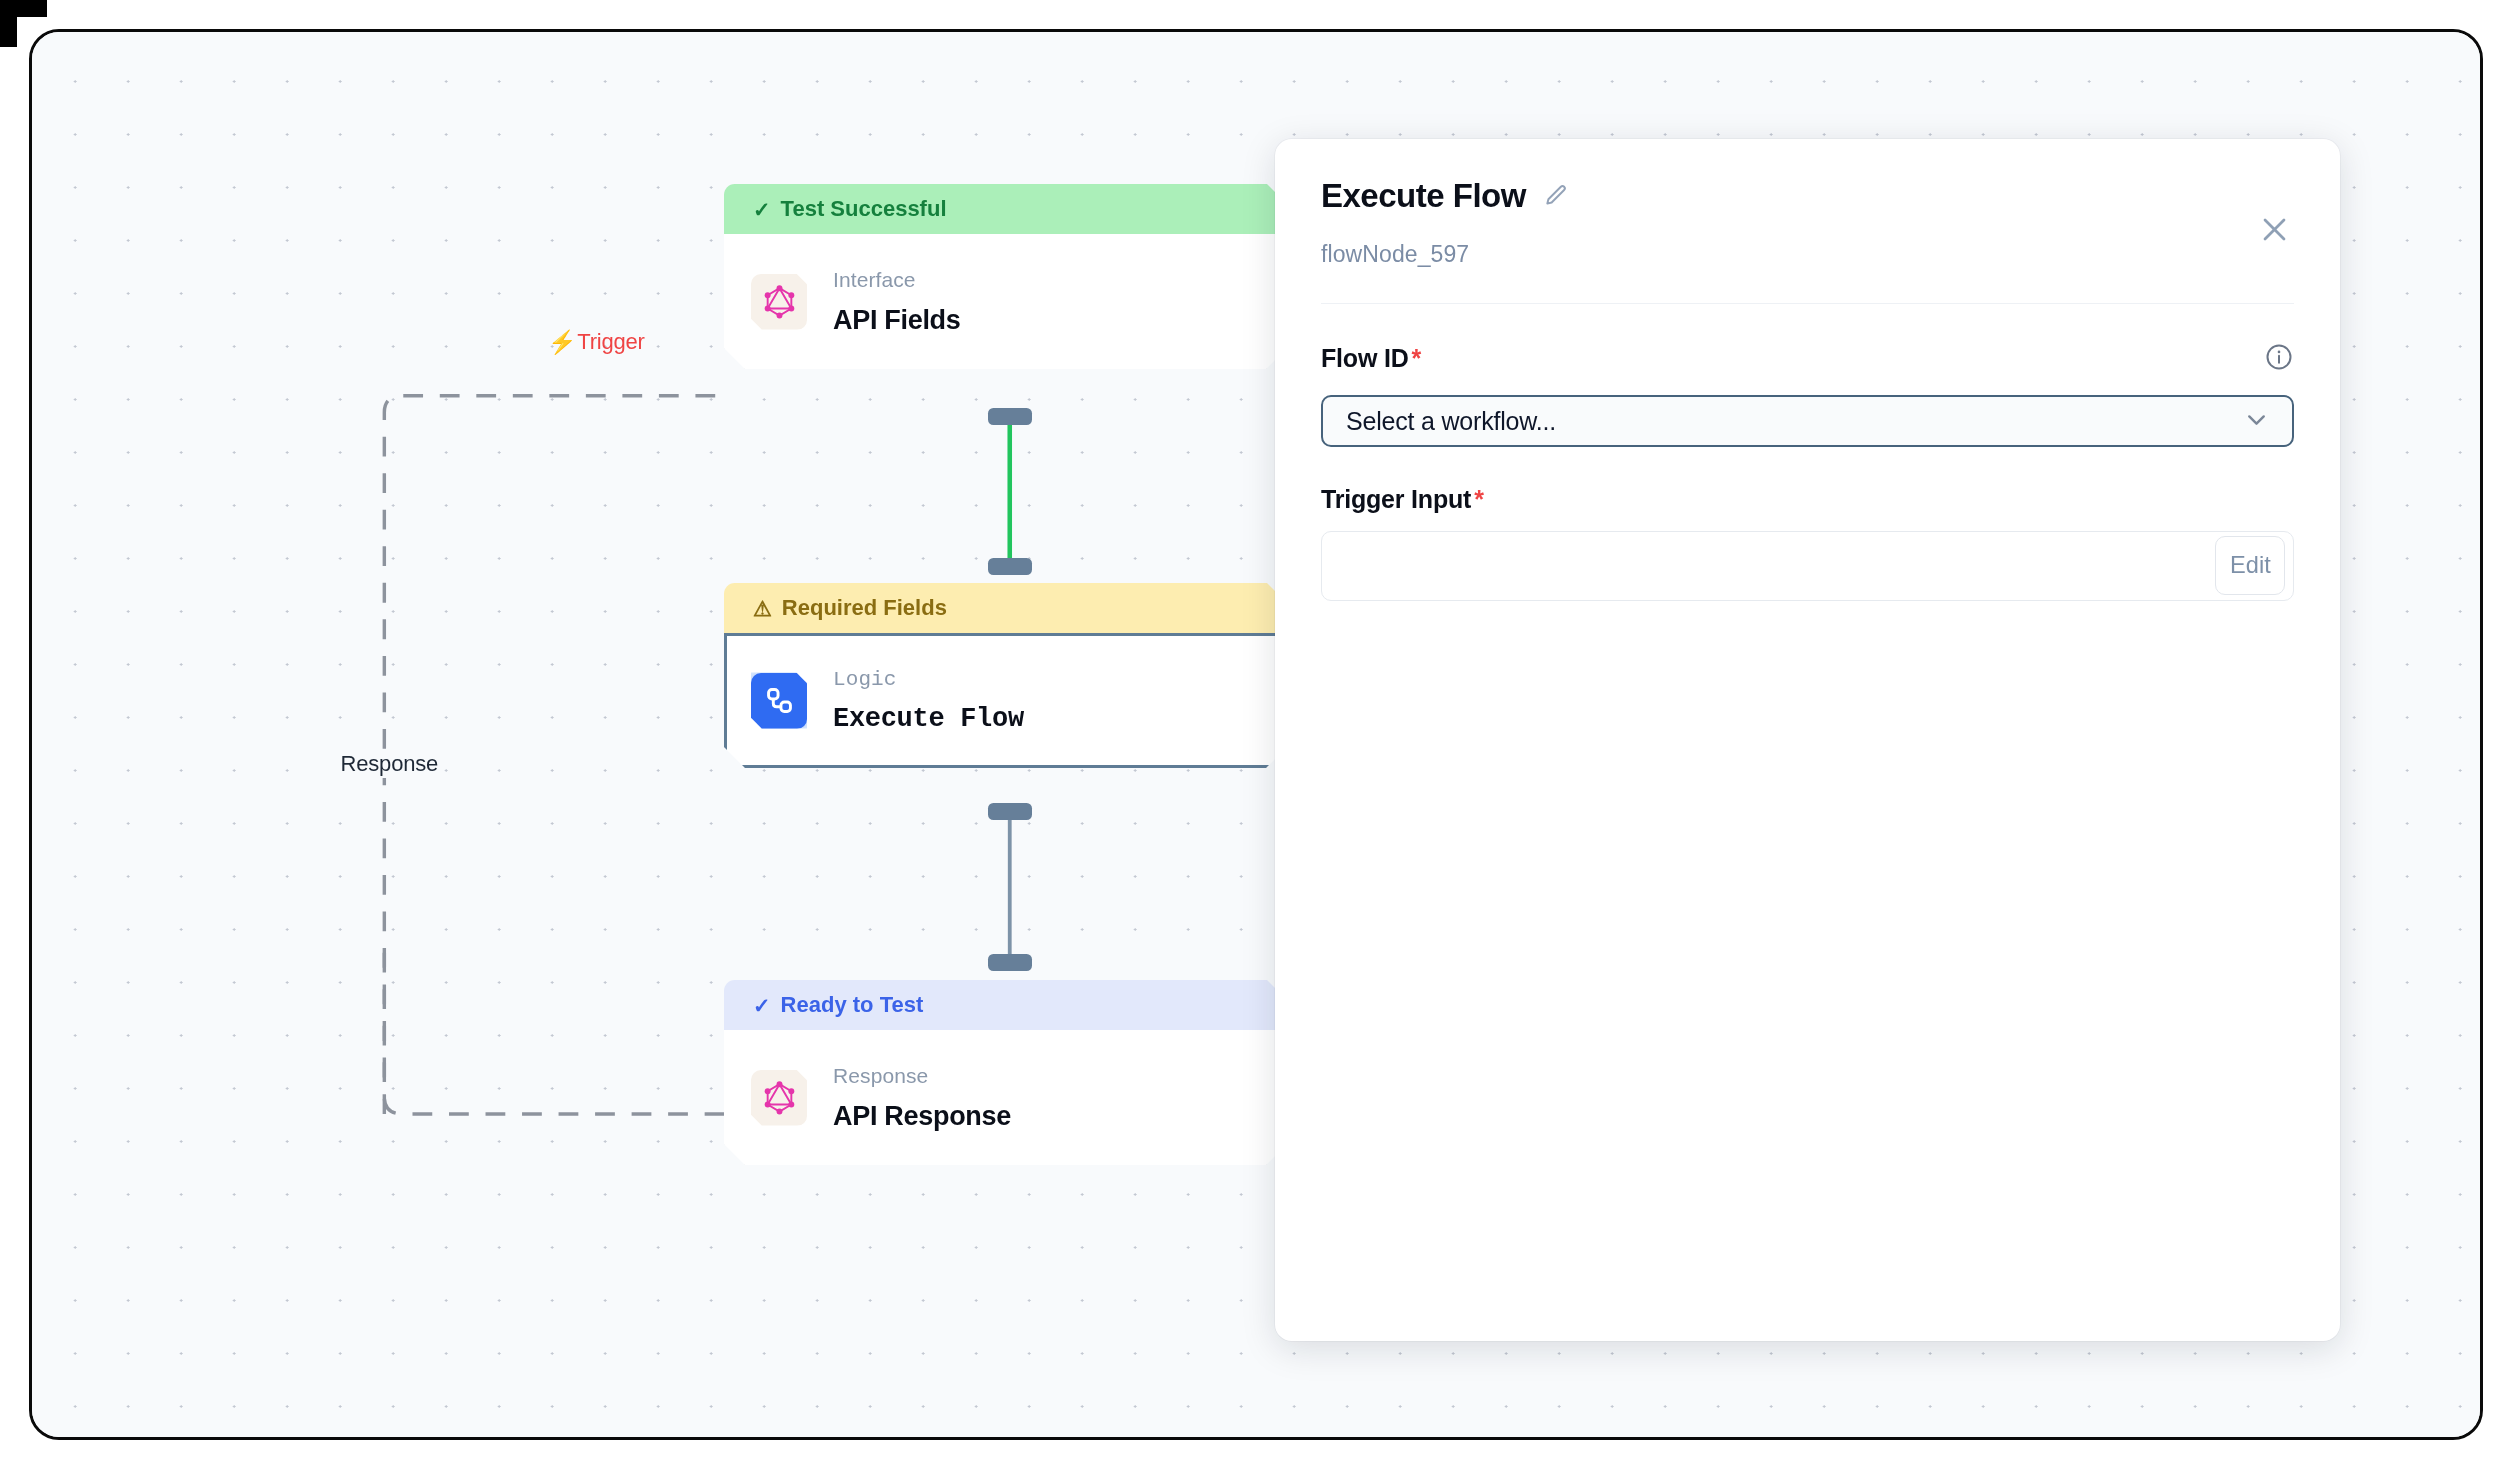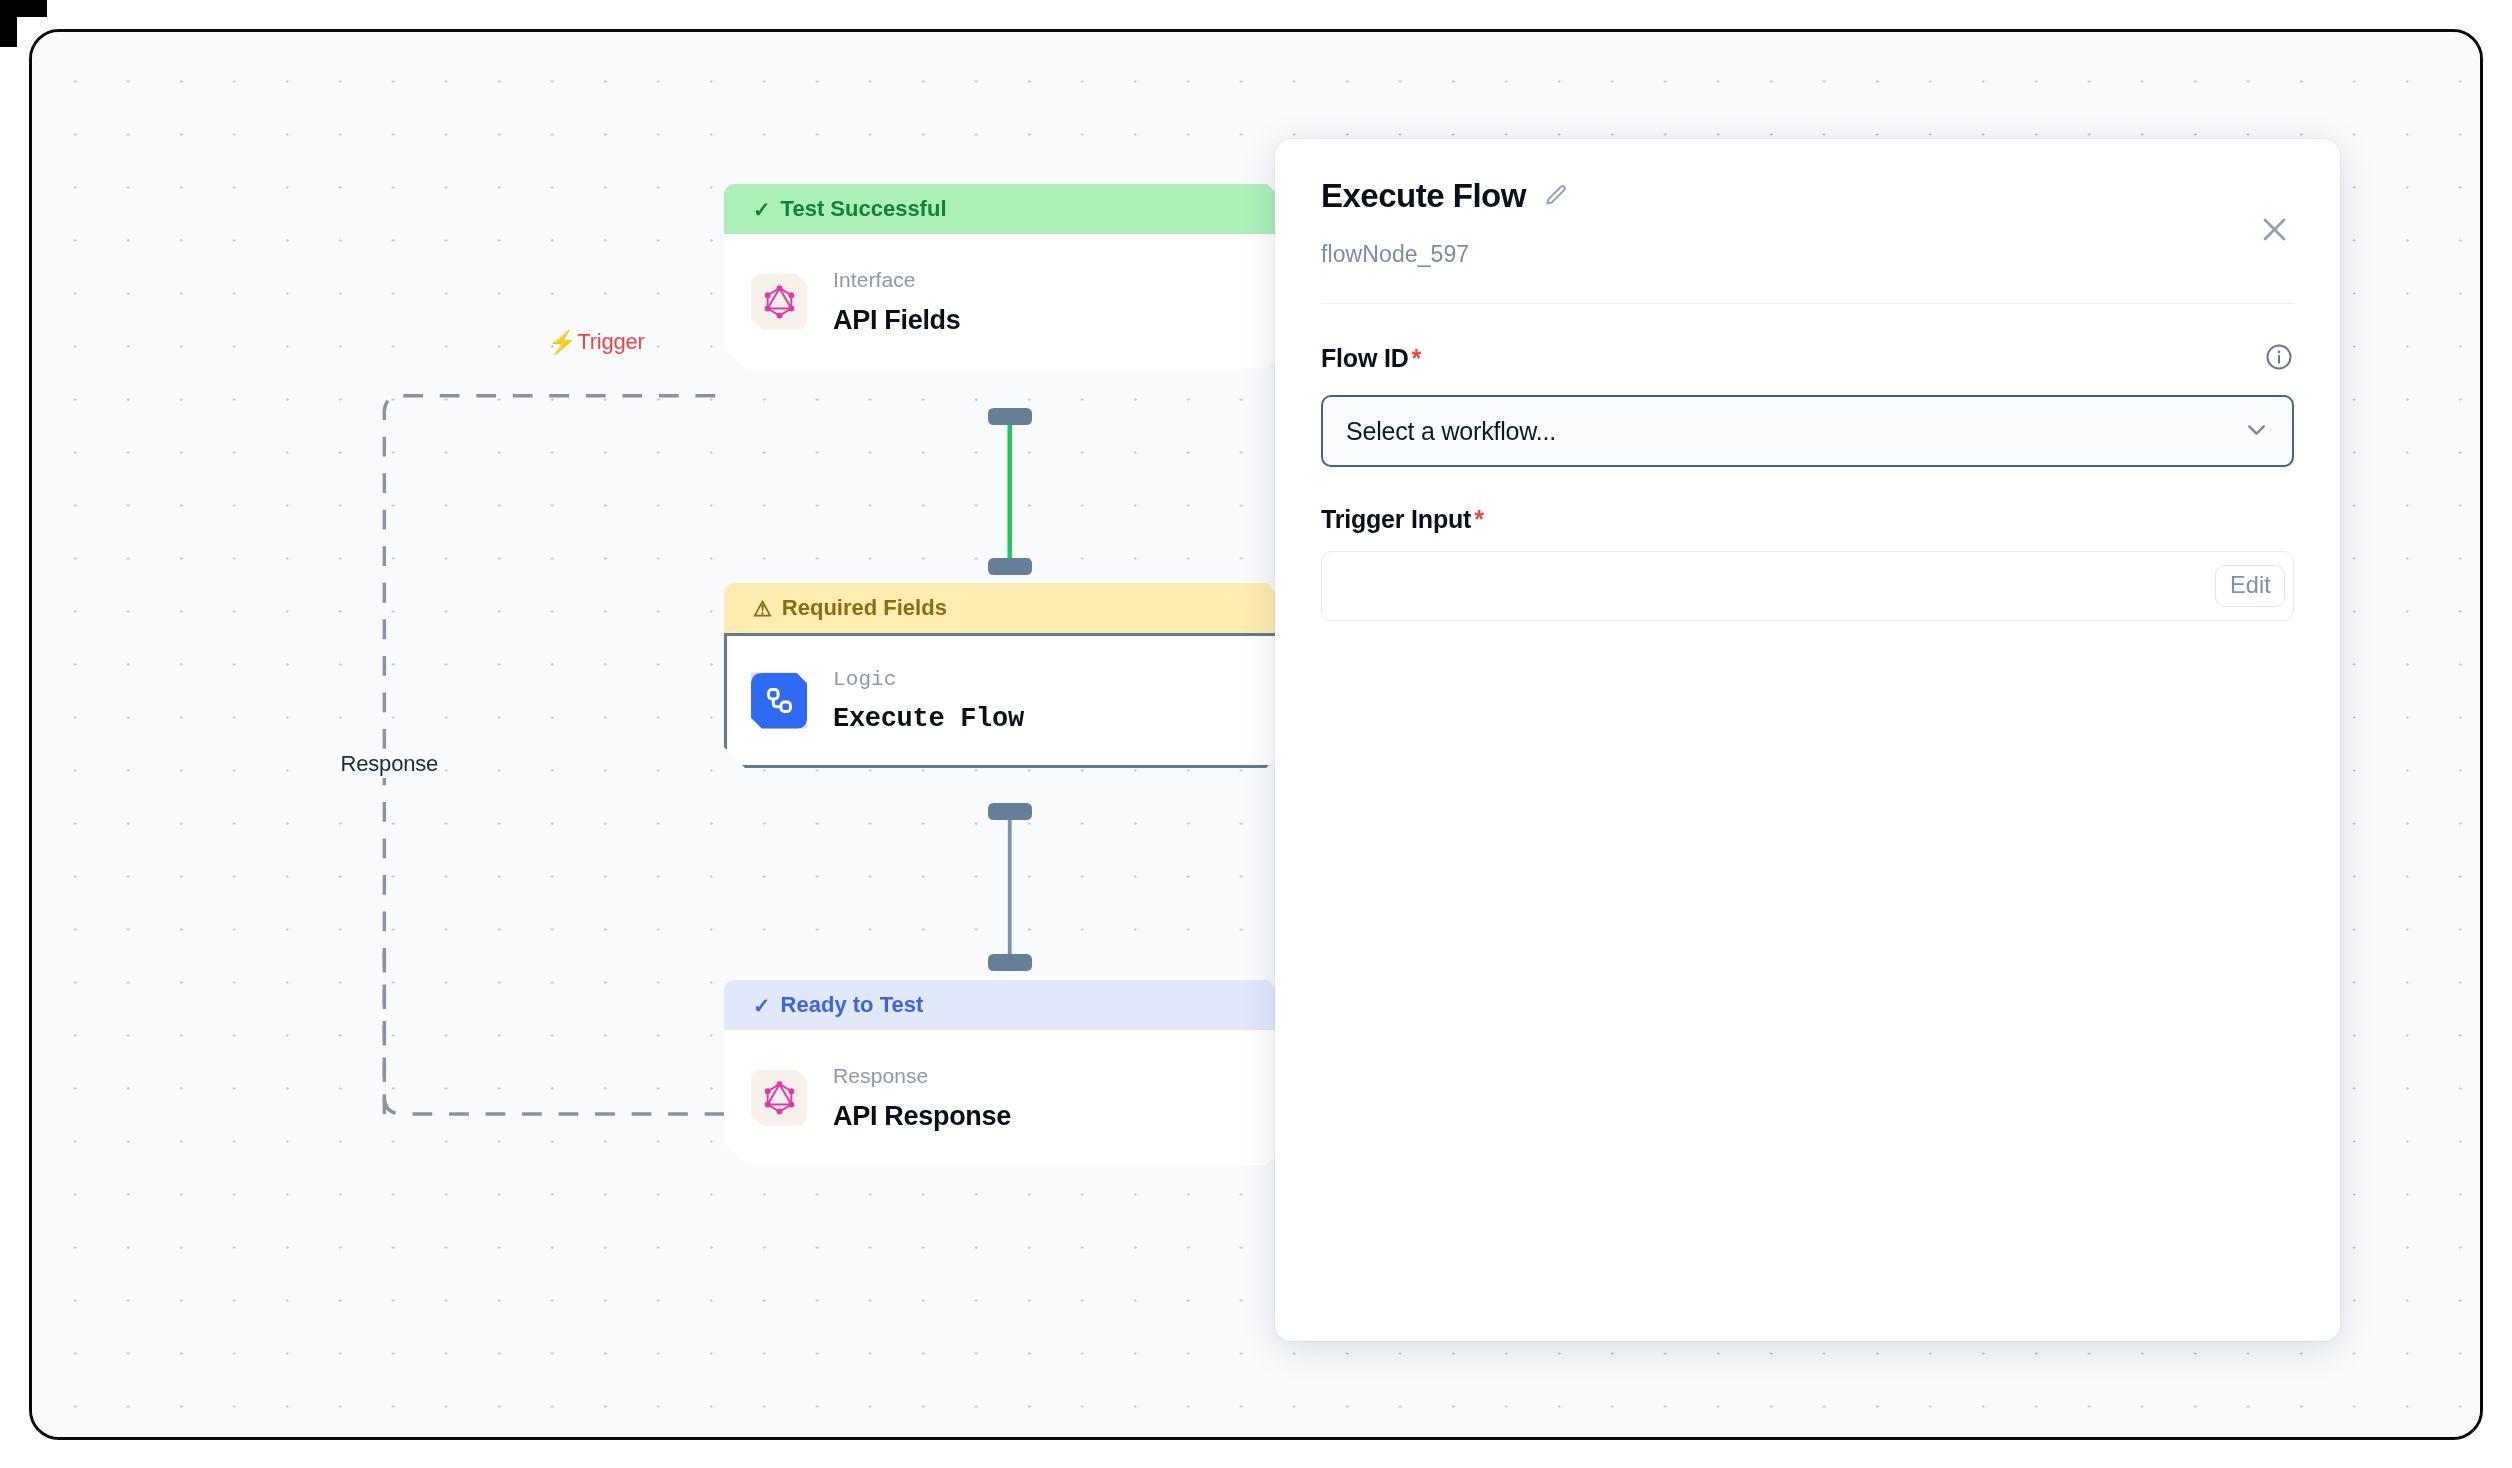--- a/index.html
+++ b/index.html
@@ -186,40 +186,40 @@
   .field-label-row {
     display: flex; align-items: center; justify-content: space-between; margin-top: 9px;
   }
   .field-label {
     font-size: 25px; font-weight: 700; color: #0b0f19; letter-spacing: -0.2px;
   }
   .req-star { color: #ef4444; font-weight: 700; margin-left: 3px; }
 
   .select-control {
     margin-top: 20px;
-    height: 72px;
+    height: 52px;
     background: #f9fbfc;
     border: 2.3px solid #47637c;
     border-radius: 10px;
     display: flex; align-items: center; justify-content: space-between;
     padding: 0 21px 0 23px;
   }
   .select-value { font-size: 25px; color: #0f172a; letter-spacing: -0.2px; }
 
   .input-control {
     margin-top: 16.7px;
     height: 70px;
     background: #ffffff;
     border: 1.5px solid #e6eaef;
     border-radius: 10px;
     display: flex; align-items: center; justify-content: flex-end;
     padding: 0 7.6px 0 21px;
   }
   .edit-btn {
-    height: 42px;
+    height: 59px;
     min-width: 70px;
     border: 1.5px solid #e2e6ec;
     border-radius: 10px;
     background: #ffffff;
     color: #7d90a8;
     font-size: 23.6px;
     font-family: "Liberation Sans", sans-serif;
     display: flex; align-items: center; justify-content: center;
     cursor: pointer;
   }

